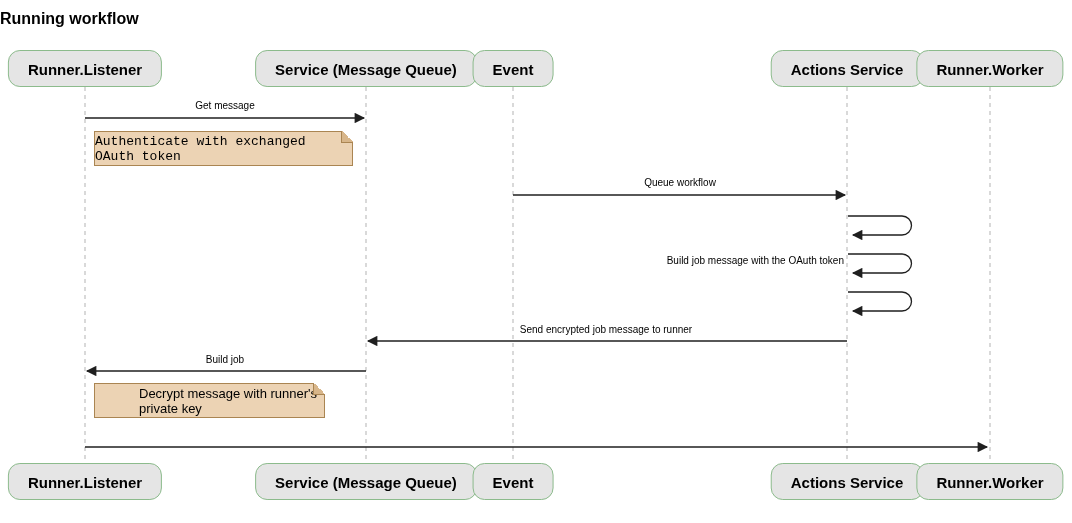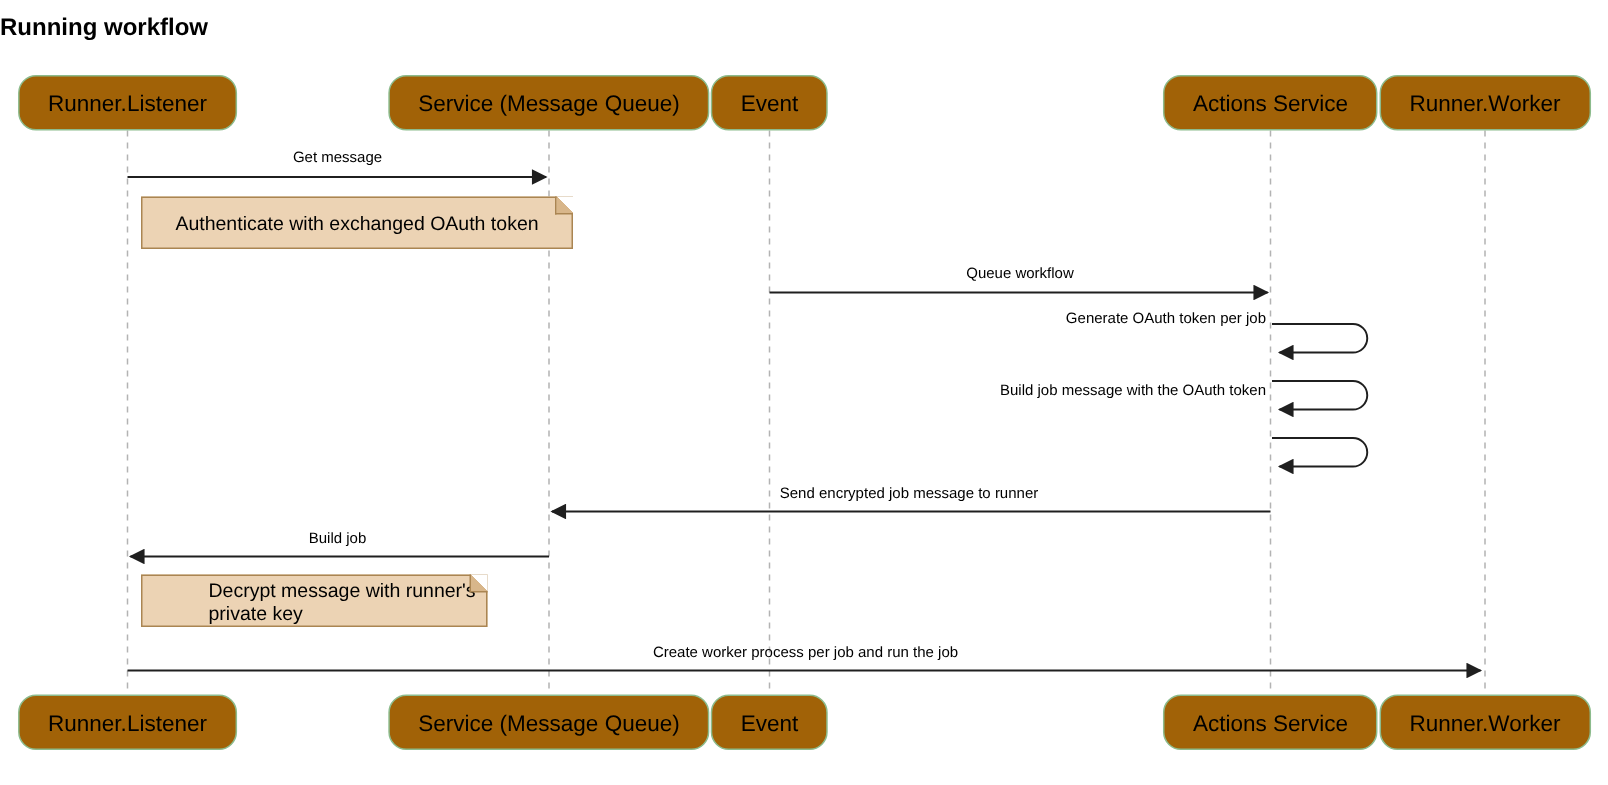--- a/index.html
+++ b/index.html
@@ -9,23 +9,23 @@
     overflow:hidden;
   }
   #stage { position:absolute; inset:0; width:1072px; height:523px; }
   #title {
     position:absolute; top:10px; left:0; width:1072px; text-align:left;
     font-size:16px; font-weight:bold; z-index:3;
   }
   svg.layer { position:absolute; left:0; top:0; z-index:1; }
   .actor {
     position:absolute; height:37px; line-height:37px; padding:0 19px;
-    background:#a16207; border:1px solid #8cbb8c; border-radius:12px;
+    background:#e5e5e5; border:1px solid #8cbb8c; border-radius:12px;
     font-size:15px; text-align:center; white-space:nowrap;
-    transform:translateX(-50%); box-sizing:border-box; z-index:3;
+    transform:translateX(-50%); box-sizing:border-box; z-index:3;font-weight:bold;
   }
   .msg {
     position:absolute; font-size:10px; white-space:nowrap; z-index:2;
     transform:translateX(-50%);
   }
   .msg.ralign { transform:none; text-align:right; }
   .note {
     position:absolute; background:#ecd3b4; border:1px solid #aa8552;
     font-size:13px; display:flex; align-items:center; justify-content:center;
     box-sizing:border-box; z-index:2;
@@ -78,26 +78,24 @@
   <div class="actor" style="left:990px; top:50px;">Runner.Worker</div>
 
   <div class="actor" style="left:85px;  top:463px;">Runner.Listener</div>
   <div class="actor" style="left:366px; top:463px;">Service (Message Queue)</div>
   <div class="actor" style="left:513px; top:463px;">Event</div>
   <div class="actor" style="left:847px; top:463px;">Actions Service</div>
   <div class="actor" style="left:990px; top:463px;">Runner.Worker</div>
 
   <div class="msg" style="left:225px; top:100px;">Get message</div>
   <div class="msg" style="left:680px; top:177px;">Queue workflow</div>
-  <div class="msg ralign" style="right:228px; top:207px;">Generate OAuth token per job</div>
   <div class="msg ralign" style="right:228px; top:255px;">Build job message with the OAuth token</div>
   <div class="msg" style="left:606px; top:324px;text-align:center;">Send encrypted job message to runner</div>
   <div class="msg" style="left:225px; top:354px;">Build job</div>
-  <div class="msg" style="left:537px; top:430px;">Create worker process per job and run the job</div>
 
-  <div class="note" style="left:94px; top:131px; width:288px; height:35px;">
+  <div class="note" style="left:94px; top:131px; width:259px; height:35px;font-family:Liberation Mono, monospace;">
     <span>Authenticate with exchanged OAuth token</span>
   </div>
   <div class="note" style="left:94px; top:383px; width:231px; height:35px;padding-left:44px;">
     <span>Decrypt message with runner's private key</span>
   </div>
 
 </div>
 
 </body></html>

